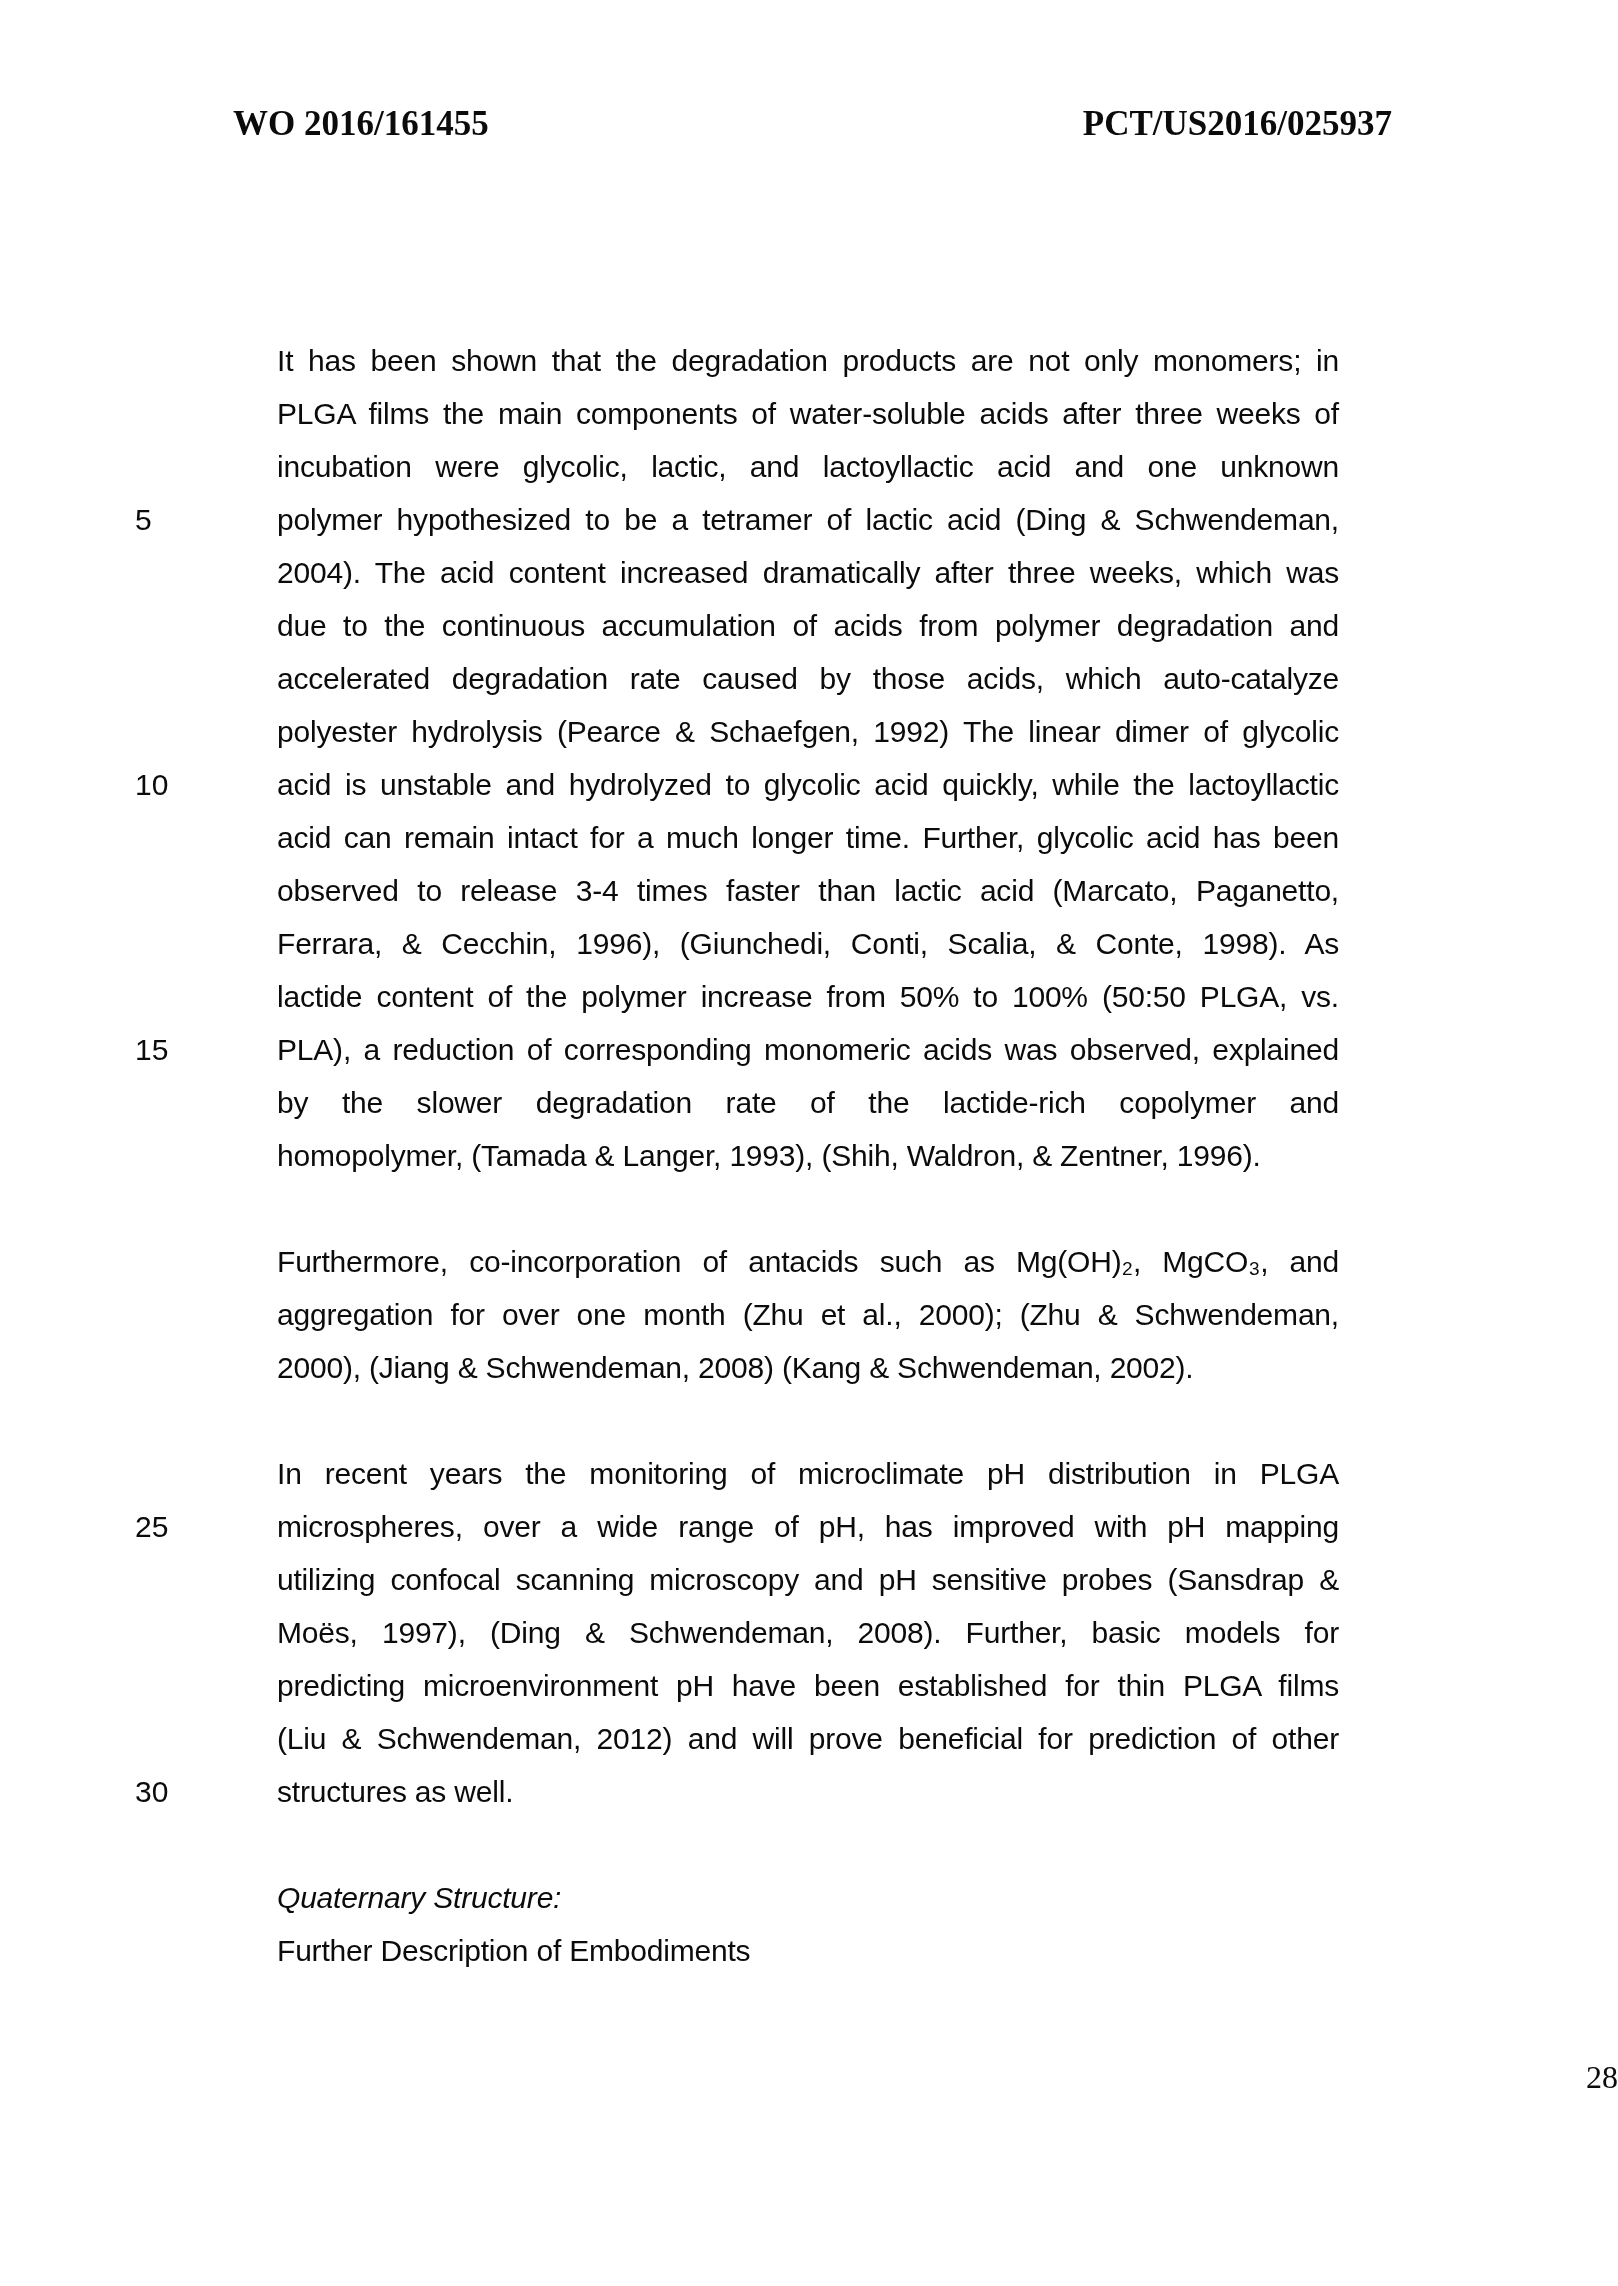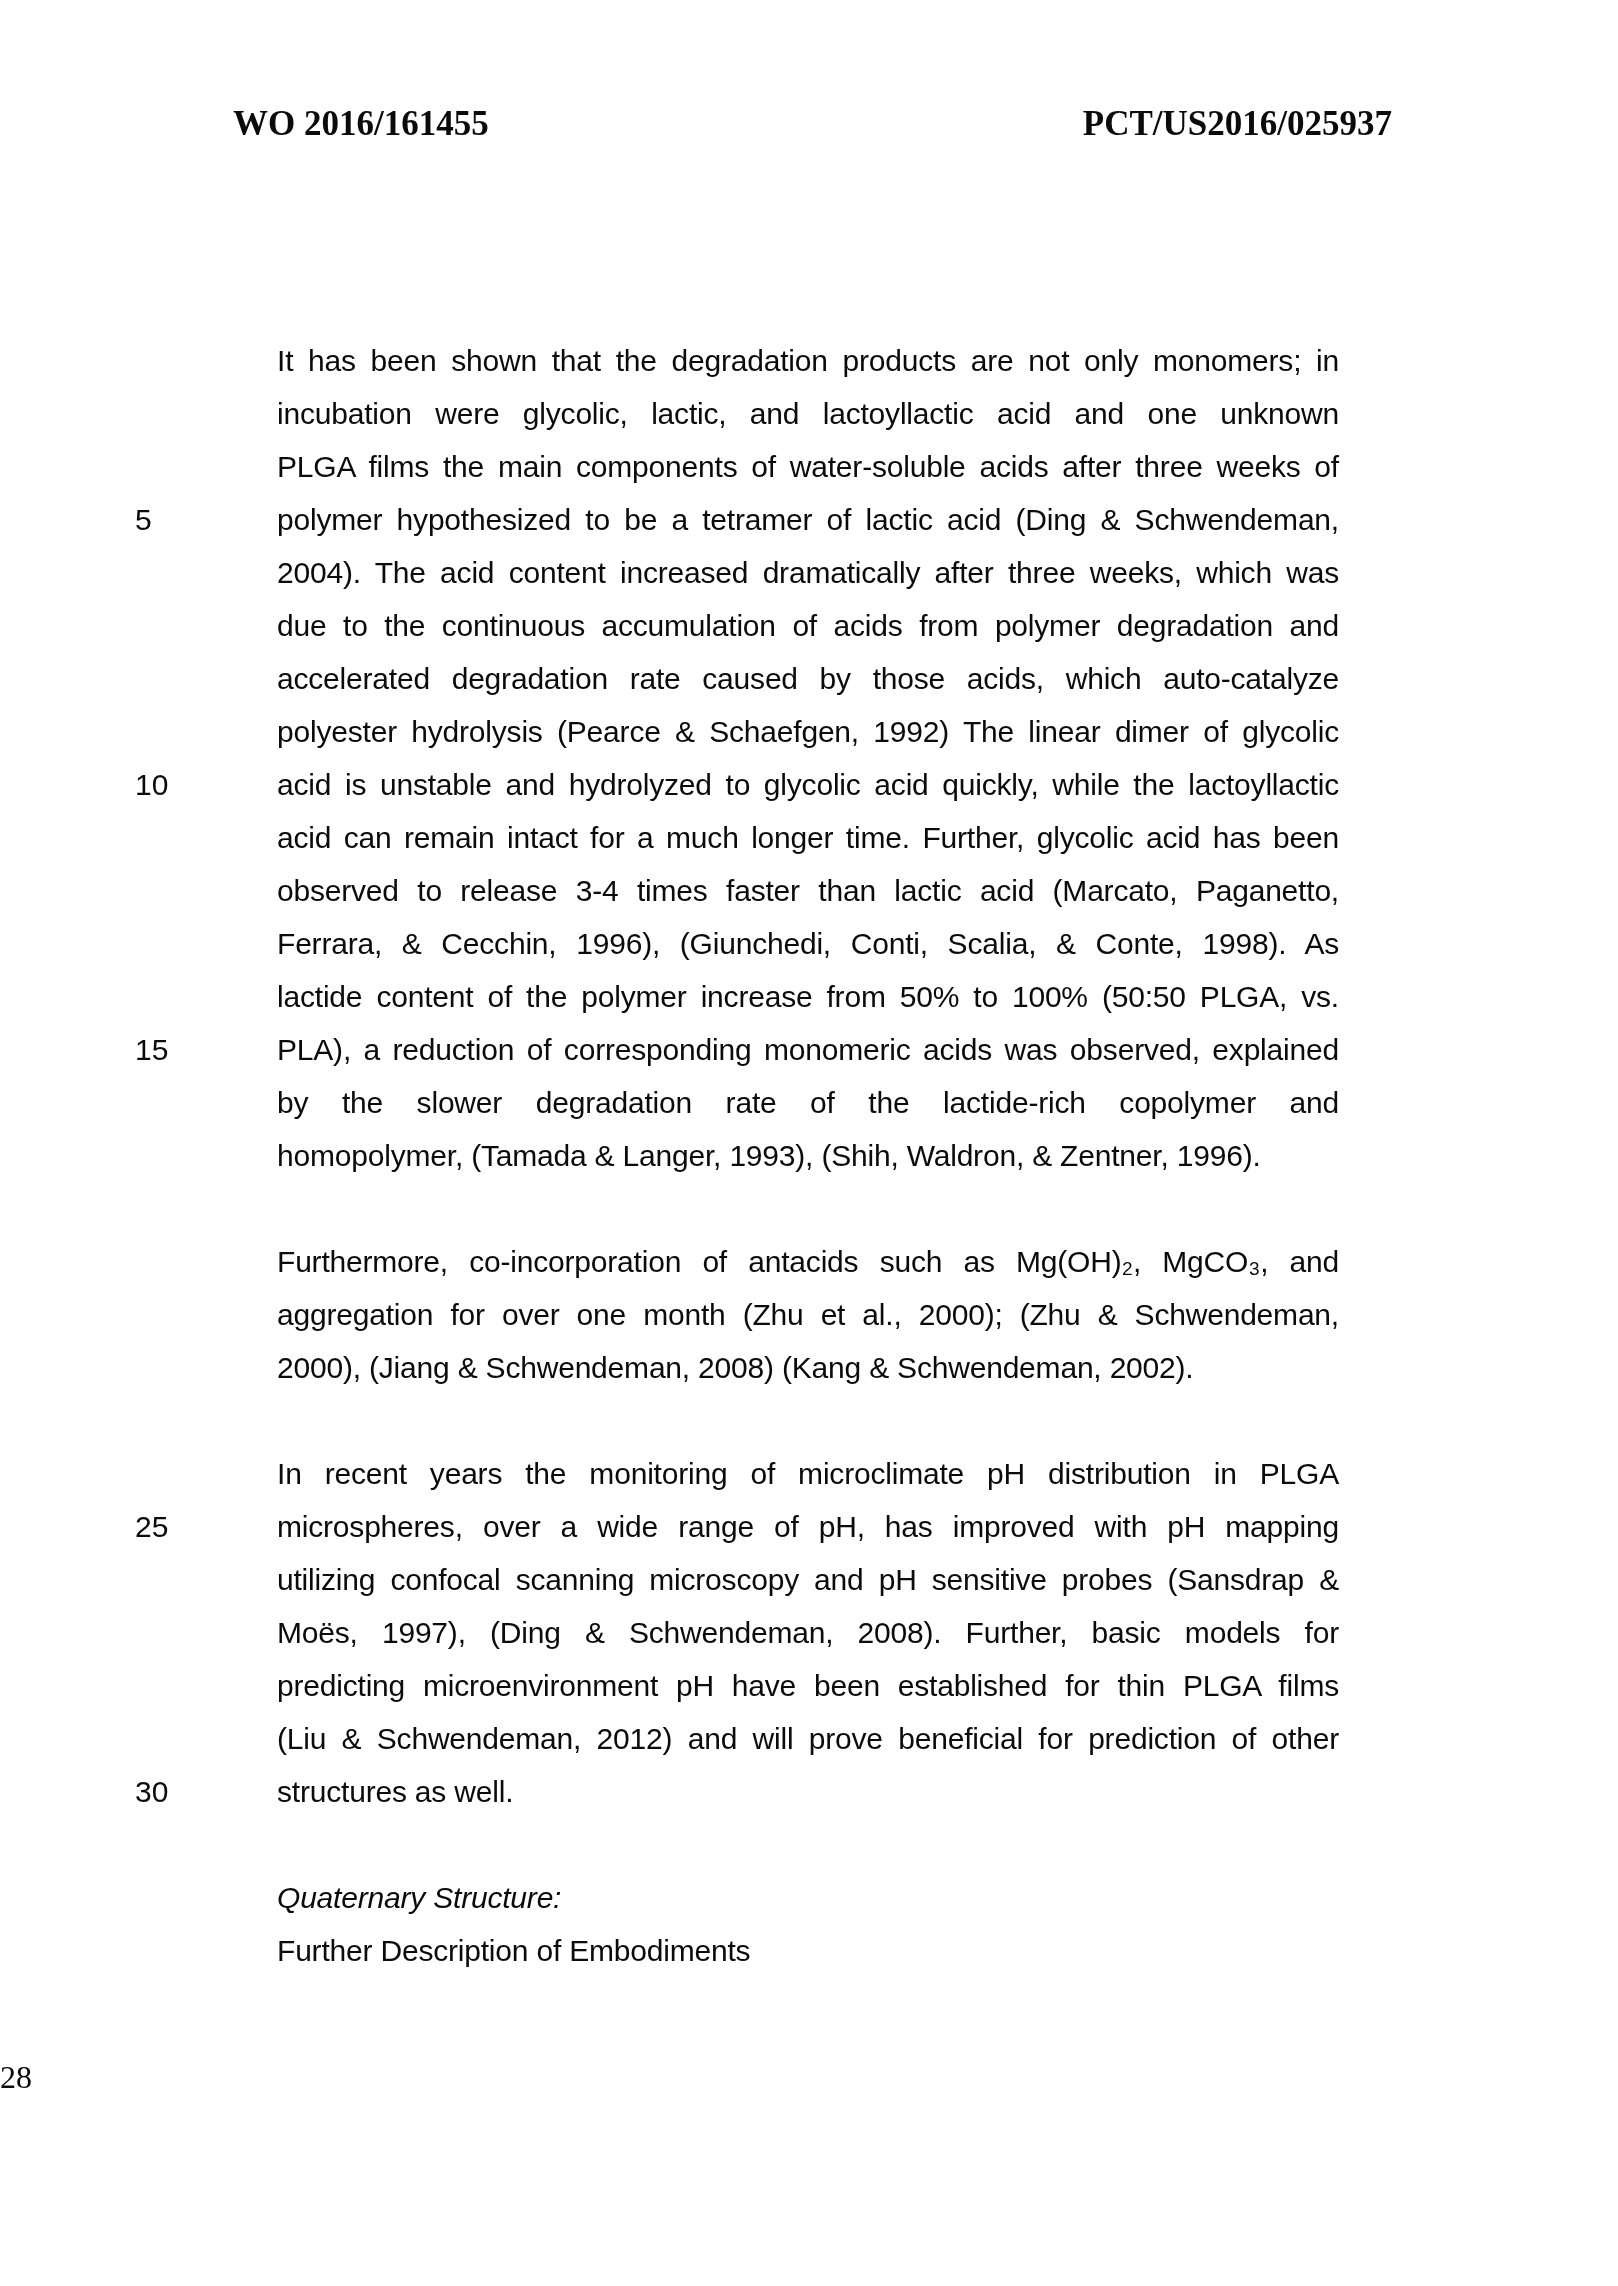--- a/index.html
+++ b/index.html
@@ -46,40 +46,40 @@
     position:absolute;
     left:-142px; top:0;
     width:98px;
     text-align:right;
     letter-spacing:0;
   }
   .page-number {
     position:absolute;
     left:0; top:2061px;
     width:1618px;
-    text-align:left;
+    text-align:right;
     font-family:"Liberation Serif","DejaVu Serif",serif;
     font-size:32px;
     line-height:1;
   }
 </style>
 </head>
 <body>
 
 <div class="page">
 
   <div class="page-header">
     <span>WO 2016/161455</span>
     <span>PCT/US2016/025937</span>
   </div>
 
   <div class="body-text">
       <div class="line">It has been shown that the degradation products are not only monomers; in</div>
+      <div class="line">PLGA films the main components of water-soluble acids after three weeks of</div>
       <div class="line">incubation were glycolic, lactic, and lactoyllactic acid and one unknown</div>
-      <div class="line">PLGA films the main components of water-soluble acids after three weeks of</div>
       <div class="line"><span class="lnum">5</span>polymer hypothesized to be a tetramer of lactic acid (Ding &amp; Schwendeman,</div>
       <div class="line">2004). The acid content increased dramatically after three weeks, which was</div>
       <div class="line">due to the continuous accumulation of acids from polymer degradation and</div>
       <div class="line">accelerated degradation rate caused by those acids, which auto-catalyze</div>
       <div class="line">polyester hydrolysis (Pearce &amp; Schaefgen, 1992)  The linear dimer of glycolic</div>
       <div class="line"><span class="lnum">10</span>acid is unstable and hydrolyzed to glycolic acid quickly, while the lactoyllactic</div>
       <div class="line">acid can remain intact for a much longer time. Further, glycolic acid has been</div>
       <div class="line">observed to release 3-4 times faster than lactic acid (Marcato, Paganetto,</div>
       <div class="line">Ferrara, &amp; Cecchin, 1996), (Giunchedi, Conti, Scalia, &amp; Conte, 1998).  As</div>
       <div class="line">lactide content of the polymer increase from 50% to 100% (50:50 PLGA, vs.</div>

